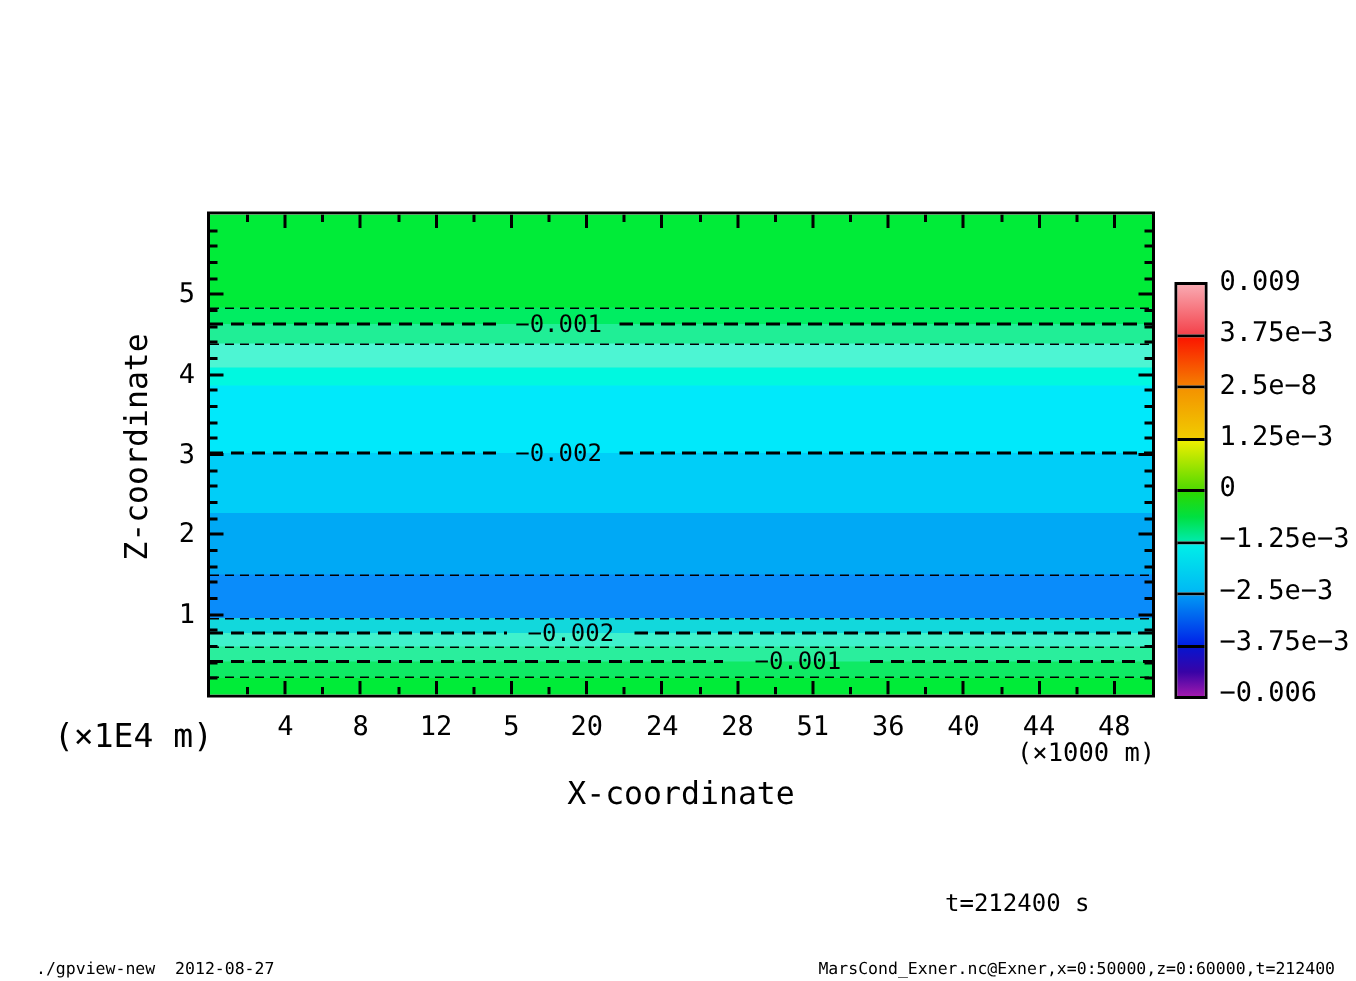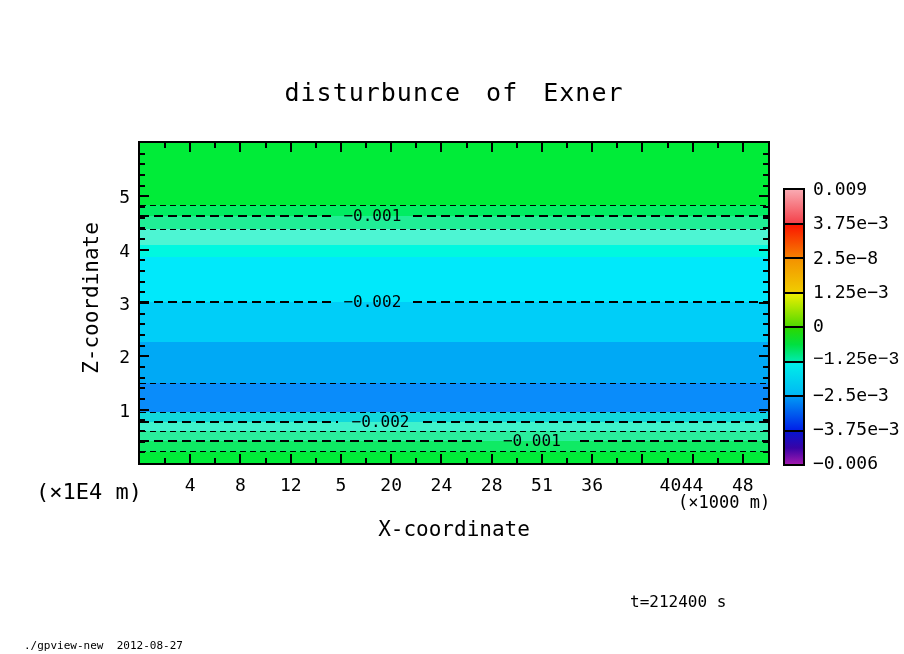--- a/index.html
+++ b/index.html
@@ -24,21 +24,20 @@
   #colorbar-labels{left:813px;top:188px;width:92px;height:274px;}
   .cb-label{position:absolute;transform:translateY(-50%);font-size:18px;white-space:pre;}
   .tick-label-x{position:absolute;transform:translateX(-50%);font-size:18px;top:0;}
   .tick-label-y{position:absolute;right:0;transform:translateY(-50%);font-size:18px;}
   .contour-label{position:absolute;transform:translate(-50%,-52%);font-size:16px;white-space:pre;z-index:3;}
 </style>
 </head>
 <body>
 
 <div id="canvas">
-  <div class="abs" id="title">disturbunce of Exner</div>
 
   <div class="abs" id="plot-frame">
     <div id="plot-area">
         <div style="position: absolute; left: 0px; right: 0px; top: 0%; height: calc(19.4% + 1px); background: rgb(0, 236, 56);"></div>
         <div style="position: absolute; left: 0px; right: 0px; top: 19.4%; height: calc(3.4% + 1px); background: rgb(0, 237, 98);"></div>
         <div style="position: absolute; left: 0px; right: 0px; top: 22.8%; height: calc(4.1% + 1px); background: rgb(32, 238, 150);"></div>
         <div style="position: absolute; left: 0px; right: 0px; top: 26.9%; height: calc(5.1% + 1px); background: rgb(77, 245, 211);"></div>
         <div style="position: absolute; left: 0px; right: 0px; top: 32%; height: calc(3.5% + 1px); background: rgb(0, 248, 224);"></div>
         <div style="position: absolute; left: 0px; right: 0px; top: 35.5%; height: calc(14.2% + 1px); background: rgb(0, 233, 251);"></div>
         <div style="position: absolute; left: 0px; right: 0px; top: 49.7%; height: calc(12.5% + 1px); background: rgb(0, 206, 248);"></div>
@@ -187,21 +186,21 @@
   <div class="abs" id="x-tick-labels">
       <div class="tick-label-x" style="left: 8%;">4</div>
       <div class="tick-label-x" style="left: 16%;">8</div>
       <div class="tick-label-x" style="left: 24%;">12</div>
       <div class="tick-label-x" style="left: 32%;">5</div>
       <div class="tick-label-x" style="left: 40%;">20</div>
       <div class="tick-label-x" style="left: 48%;">24</div>
       <div class="tick-label-x" style="left: 56%;">28</div>
       <div class="tick-label-x" style="left: 64%;">51</div>
       <div class="tick-label-x" style="left: 72%;">36</div>
-      <div class="tick-label-x" style="left: 80%; margin-left: 28px;">40</div>
+      <div class="tick-label-x" style="left: 80%;">40</div>
       <div class="tick-label-x" style="left: 88%;">44</div>
       <div class="tick-label-x" style="left: 96%;">48</div>
     </div>
   <div class="abs" id="y-axis-unit">(×1E4 m)</div>
   <div class="abs" id="x-axis-unit">(×1000 m)</div>
   <div class="abs" id="x-axis-title">X-coordinate</div>
 
   <div class="abs" id="time-label">t=212400 s</div>
 
   <div class="abs" id="colorbar">
@@ -213,20 +212,21 @@
       <div style="flex: 1 1 0%; border-bottom: 2px solid rgb(0, 0, 0); background: linear-gradient(rgb(0, 239, 232), rgb(0, 184, 245));"></div>
       <div style="flex: 1 1 0%; border-bottom: 2px solid rgb(0, 0, 0); background: linear-gradient(rgb(0, 152, 245), rgb(0, 32, 232));"></div>
       <div style="flex: 1 1 0%; background: linear-gradient(rgb(8, 20, 206), rgb(56, 3, 166), rgb(160, 25, 174));"></div>
     </div>
   <div class="abs" id="colorbar-labels">
       <div class="cb-label" style="top: 0%;">0.009</div>
       <div class="cb-label" style="top: 12.5%;">3.75e−3</div>
       <div class="cb-label" style="top: 25%;">2.5e−8</div>
       <div class="cb-label" style="top: 37.5%;">1.25e−3</div>
       <div class="cb-label" style="top: 50%;">0</div>
-      <div class="cb-label" style="top: 62.5%; font-family: Liberation Mono, monospace;">−1.25e−3</div>
+      <div class="cb-label" style="top: 62.5%;">−1.25e−3</div>
       <div class="cb-label" style="top: 75%;">−2.5e−3</div>
       <div class="cb-label" style="top: 87.5%;">−3.75e−3</div>
       <div class="cb-label" style="top: 100%;">−0.006</div>
     </div>
 
   <div class="abs" id="footer-left">./gpview-new  2012-08-27</div>
+  <div class="abs" id="footer-right">MarsCond_Exner.nc@Exner,x=0:50000,z=0:60000,t=212400</div>
 </div>
 
 </body></html>

